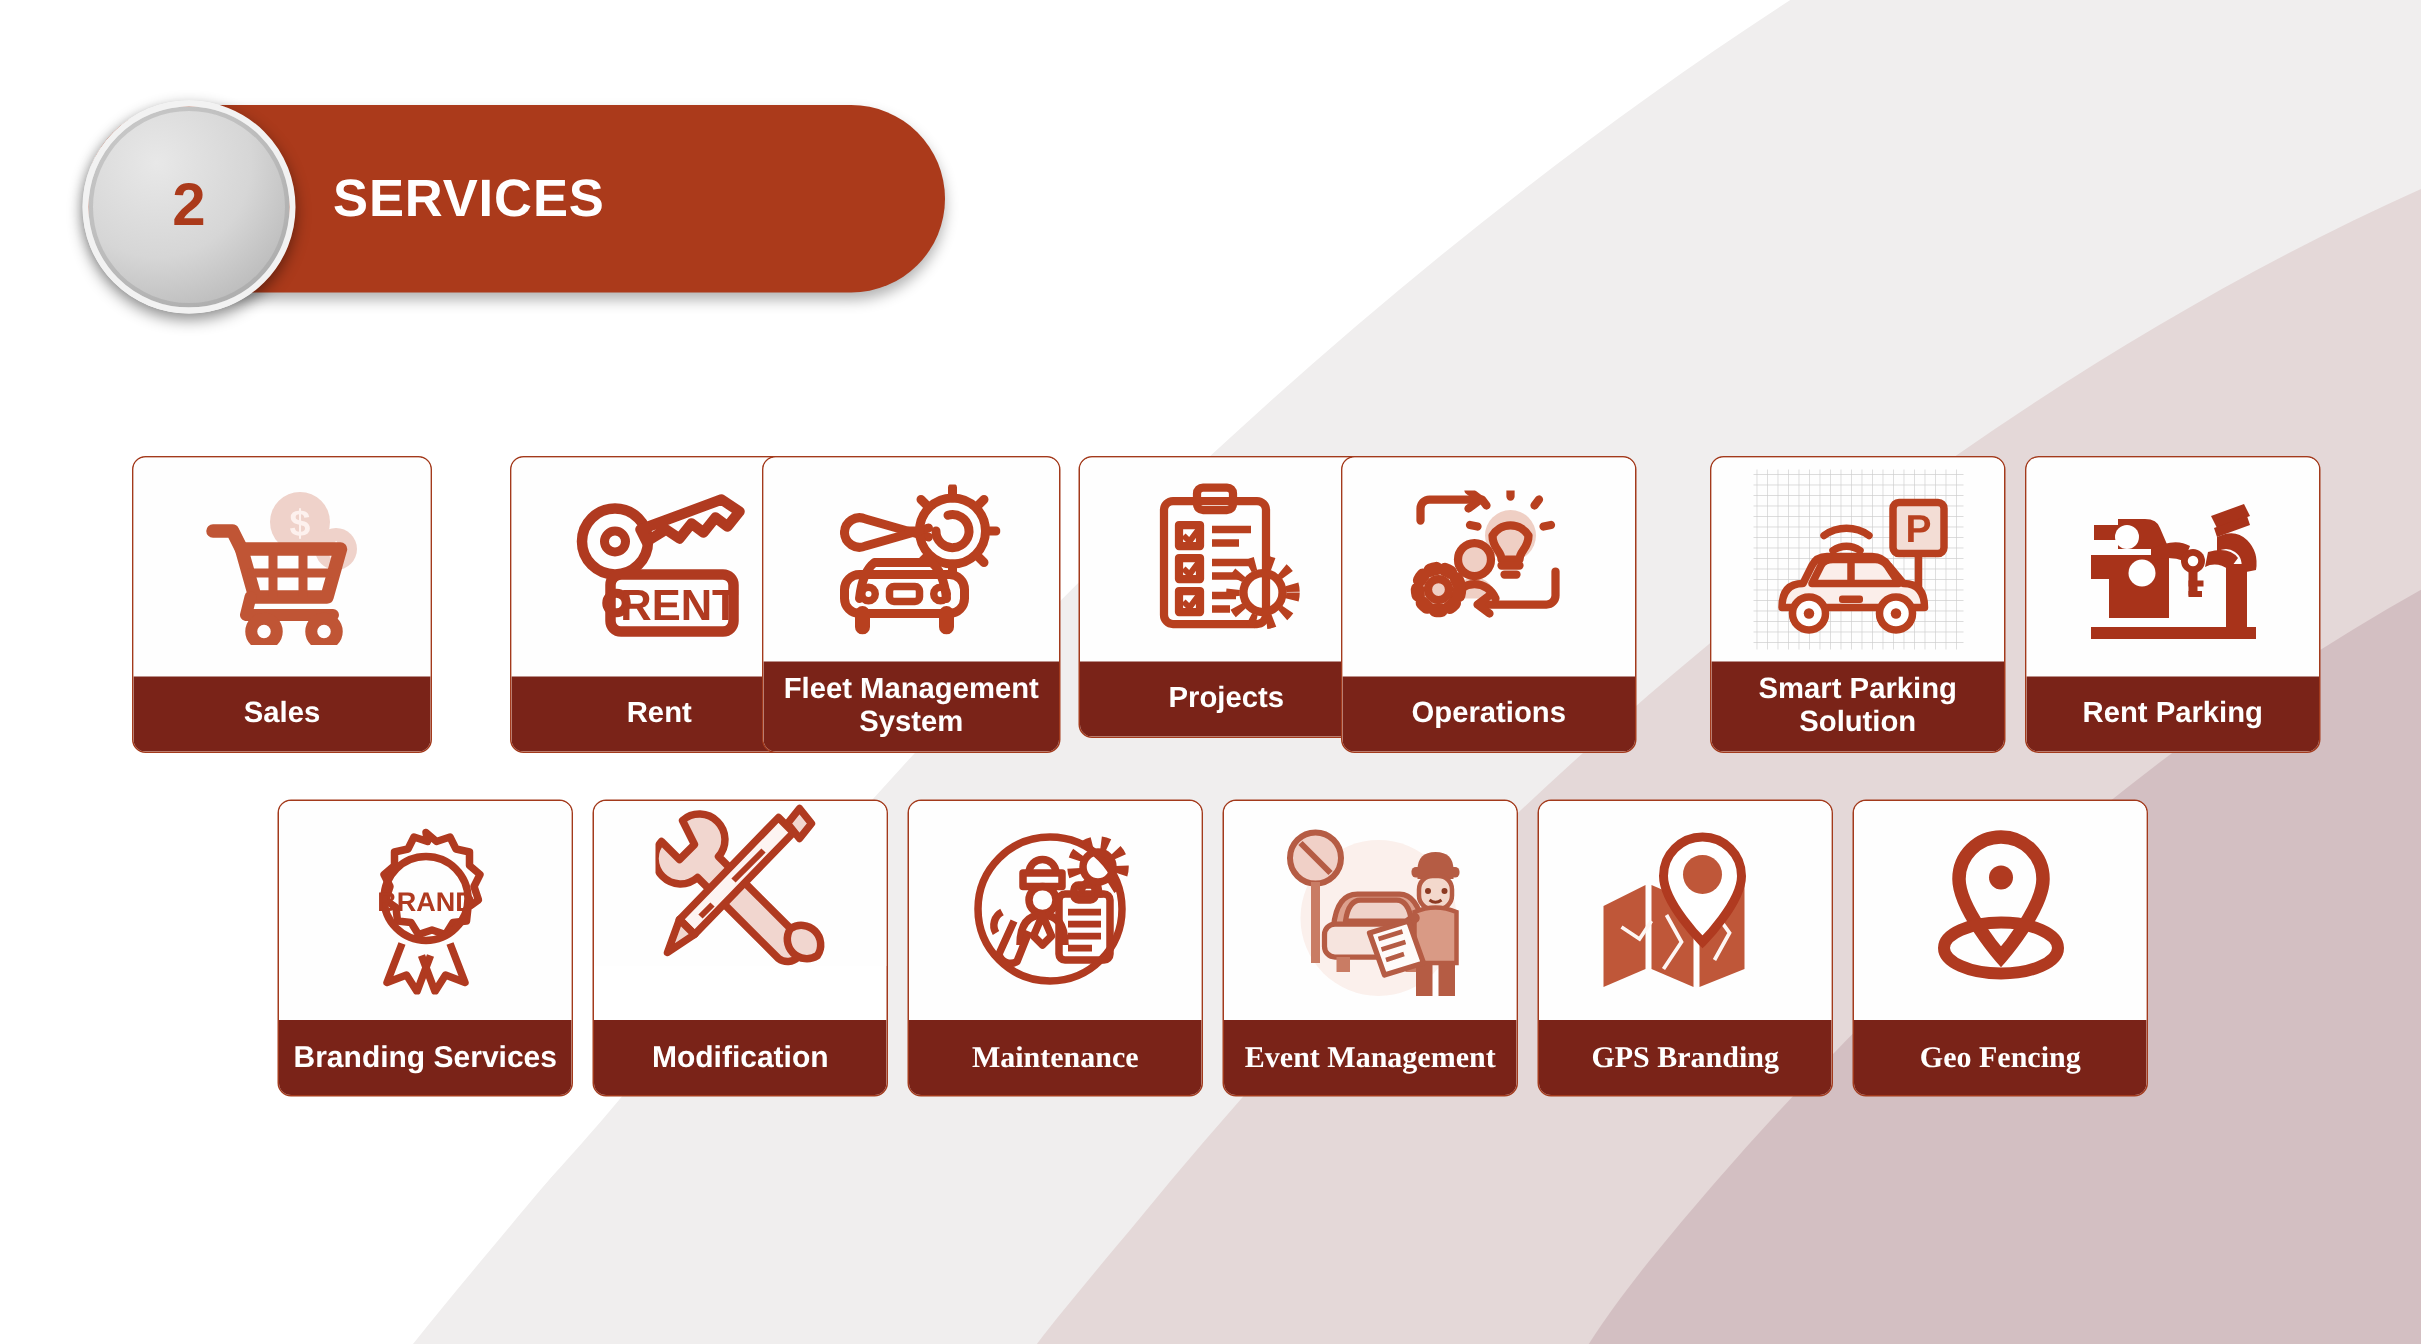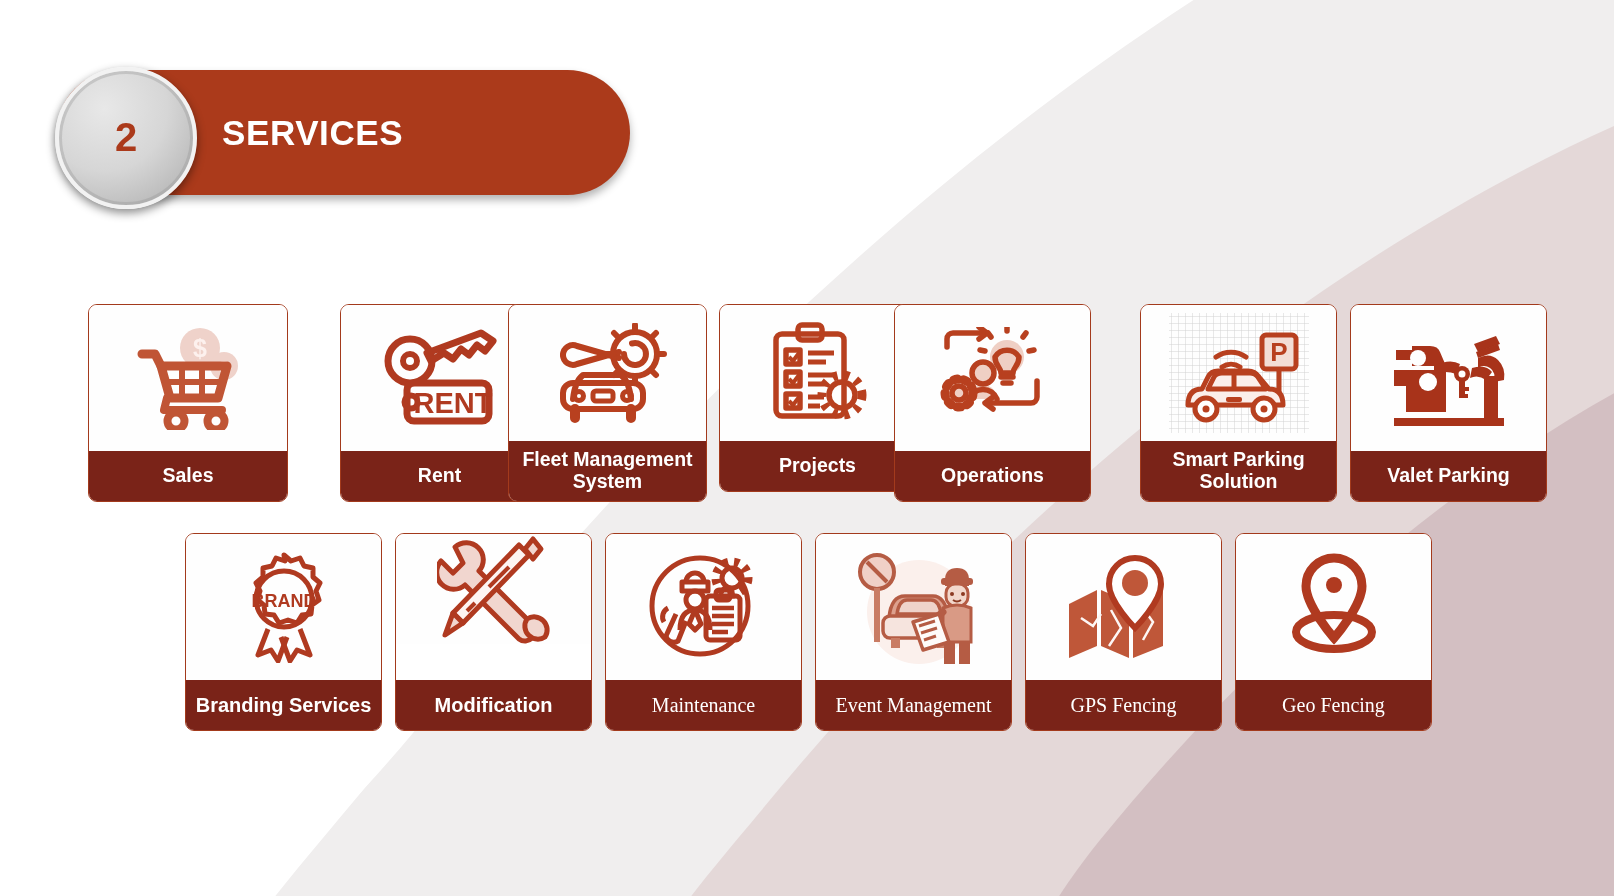--- a/index.html
+++ b/index.html
@@ -67,21 +67,21 @@
     color:#ffffff;
     display:flex;align-items:center;justify-content:center;
     text-align:center;
     line-height:1.12;
     padding:3px 4px;
     box-sizing:border-box;
   }
   .card.row1 .card-label{height:50px;font-size:19.5px;}
   .card.row1.two-line .card-label{height:60px;font-size:19.5px;}
   .card.row2 .card-label{height:50px;font-size:20px;}
-  .serif .card-label{font-family:"Liberation Serif", serif;font-weight:normal;}
+  .serif .card-label{font-family:"Liberation Serif", serif;font-weight:bold;}
   .sans .card-label{font-family:"Liberation Sans", sans-serif;font-weight:600;}
 </style>
 </head>
 <body>
 
 <div class="slide">
 
   <svg class="bg-decor" width="1614" height="896" viewBox="0 0 1614 896">
     <defs>
       <clipPath id="slideclip">
@@ -259,21 +259,21 @@
           <path d="M71,68 h9 v4 h-9 z"></path>
           <path d="M86,18 l22,-8 l4,8 l-22,8 z"></path>
           <path d="M88,26 l22,-8 l2,6 l-22,8 z"></path>
           <path d="M90,32 q12,-6 20,2 q8,8 6,20 l-10,2 q2,-10 -4,-14 q-6,-4 -12,0 z"></path>
           <path d="M96,50 h14 v44 h-14 z"></path>
           <path d="M84,42 q14,-4 20,4 l-6,8 q-8,-6 -16,-2 z"></path>
           <path d="M6,92 h110 v8 h-110 z"></path>
         </g>
       </svg>
     </div>
-    <div class="card-label">Valet Parking</div>
+    <div class="card-label">Rent Parking</div>
   </div>
 
   <div class="card row2 sans" style="left:185px; top:533px; width:197px; height:198px;justify-content:flex-end;">
     <div class="card-icon">
       <svg width="112" height="112" viewBox="0 0 112 112">
         <g fill="none" stroke="#b03a20" stroke-width="5" stroke-linejoin="round">
           <path d="M56,4 l7,6 l9,-3 l4,8 l9,2 l0,9 l7,6 l-4,8 l3,9 l-7,5 l-1,9 l-9,1 l-5,8 l-9,-3 l-9,3 l-5,-8 l-9,-1 l-1,-9 l-7,-5 l3,-9 l-4,-8 l7,-6 l0,-9 l9,-2 l4,-8 l9,3 z"></path>
           <circle cx="56" cy="48" r="28"></circle>
           <path d="M40,78 l-10,26 l13,-5 l7,11 l9,-24"></path>
           <path d="M72,78 l10,26 l-13,-5 l-7,11 l-9,-24"></path>
@@ -368,21 +368,21 @@
           <path d="M36,38 l28,12 l0,56 l-28,-12 z"></path>
           <path d="M68,50 l30,-12 l0,56 l-30,12 z"></path>
         </g>
         <g stroke="#fdf6f4" stroke-width="2.5" fill="none">
           <path d="M16,66 l12,8 l8,-12 M46,58 l10,18 l-12,18 M78,56 l10,14 l-10,18"></path>
         </g>
         <path d="M70,6 a26,26 0 0 1 26,26 c0,18 -26,44 -26,44 c0,0 -26,-26 -26,-44 a26,26 0 0 1 26,-26 z" fill="#ffffff" stroke="#b03a20" stroke-width="6"></path>
         <circle cx="70" cy="31" r="13" fill="#bf5739"></circle>
       </svg>
     </div>
-    <div class="card-label">GPS Fencing</div>
+    <div class="card-label">GPS Branding</div>
   </div>
 
   <div class="card row2 serif" style="left:1235px; top:533px; width:197px; height:198px;">
     <div class="card-icon">
       <svg width="110" height="110" viewBox="0 0 110 110">
         <path d="M55,6 a28,28 0 0 1 28,28 c0,20 -28,52 -28,52 c0,0 -28,-32 -28,-52 a28,28 0 0 1 28,-28 z" fill="none" stroke="#b03a20" stroke-width="9"></path>
         <circle cx="55" cy="33" r="8" fill="#b03a20"></circle>
         <ellipse cx="55" cy="80" rx="38" ry="17" fill="none" stroke="#b03a20" stroke-width="8"></ellipse>
       </svg>
     </div>

